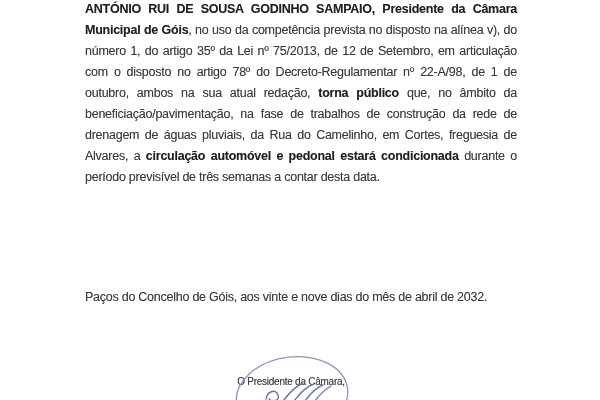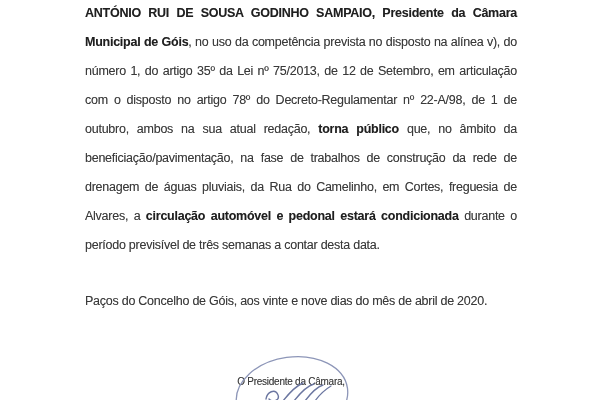--- a/index.html
+++ b/index.html
@@ -17,21 +17,21 @@
     overflow:hidden;
     font-family:"Liberation Sans", sans-serif;
     color:var(--ink);
   }
   .block{
     position:absolute;
     left:85px;
     width:432px;
     font-size:12.5px;
     letter-spacing:-0.25px;
-    line-height:29px;
+    line-height:21px;
     text-align:justify;
     color:var(--ink);
     text-shadow:0 0 .4px rgba(70,70,70,.45);
   }
   .block .b{
     font-weight:700;
     color:var(--ink-bold);
   }
   .p1{top:-1px;}
   .p2{top:197px;}
@@ -55,21 +55,21 @@
   }
 </style>
 </head>
 <body>
 
 <div class="page">
 
   <div class="block p1"><span class="b">ANTÓNIO RUI DE SOUSA GODINHO SAMPAIO, Presidente da Câmara Municipal de Góis</span><span>, no uso da competência prevista no disposto na alínea v), do número 1, do artigo 35º da Lei nº 75/2013, de 12 de Setembro, em articulação com o disposto no artigo 78º do Decreto-Regulamentar nº 22-A/98, de 1 de outubro, ambos na sua atual redação, </span><span class="b">torna público</span><span> que, no âmbito da beneficiação/pavimentação, na fase de trabalhos de construção da rede de drenagem de águas pluviais, da Rua do Camelinho, em Cortes, freguesia de Alvares, a </span><span class="b">circulação automóvel e pedonal estará condicionada</span><span> durante o período previsível de três semanas a contar desta data.</span></div>
 
 
-  <div class="block p3">Paços do Concelho de Góis, aos vinte e nove dias do mês de abril de 2020.</div>
+  <div class="block p3">Paços do Concelho de Góis, aos vinte e nove dias do mês de abril de 2032.</div>
 
   <div class="sig-caption">O Presidente da Câmara,</div>
 
   <svg class="sig-svg" viewBox="0 0 600 400" xmlns="http://www.w3.org/2000/svg" aria-hidden="true">
     <g fill="none" stroke-linecap="round">
       <ellipse cx="292" cy="396" rx="56" ry="39" transform="rotate(-8 292 396)" stroke="var(--sig)" stroke-width="1.3"></ellipse>
       <path d="M266,399 c1,-7 9,-11 12,-4 c2,5 -5,8 -9,4" stroke="var(--sig-dark)" stroke-width="1.4"></path>
       <path d="M283,401 C290,392 296,386 303,383" stroke="var(--sig-dark)" stroke-width="1.4"></path>
       <path d="M294,401 C301,392 307,386 314,384" stroke="var(--sig-dark)" stroke-width="1.4"></path>
       <path d="M305,401 C311,393 317,387 323,385" stroke="var(--sig-dark)" stroke-width="1.4"></path>

